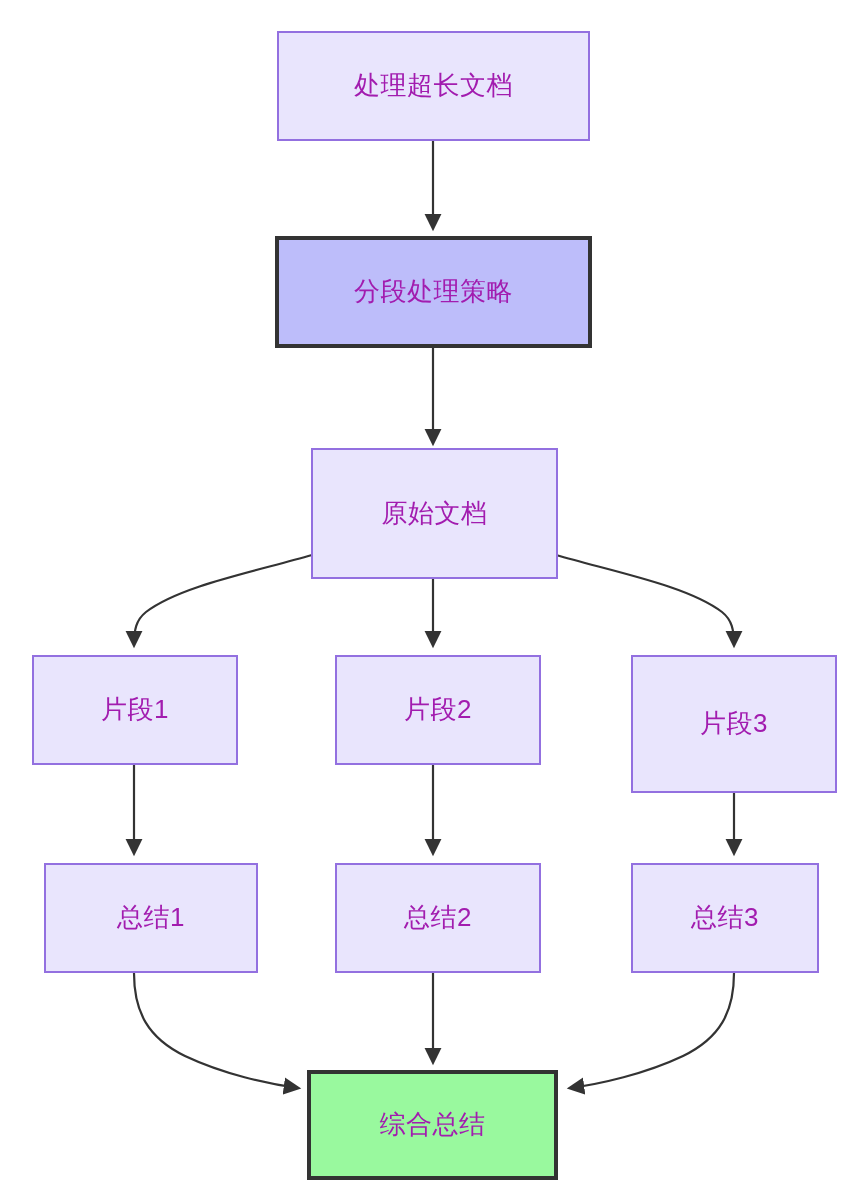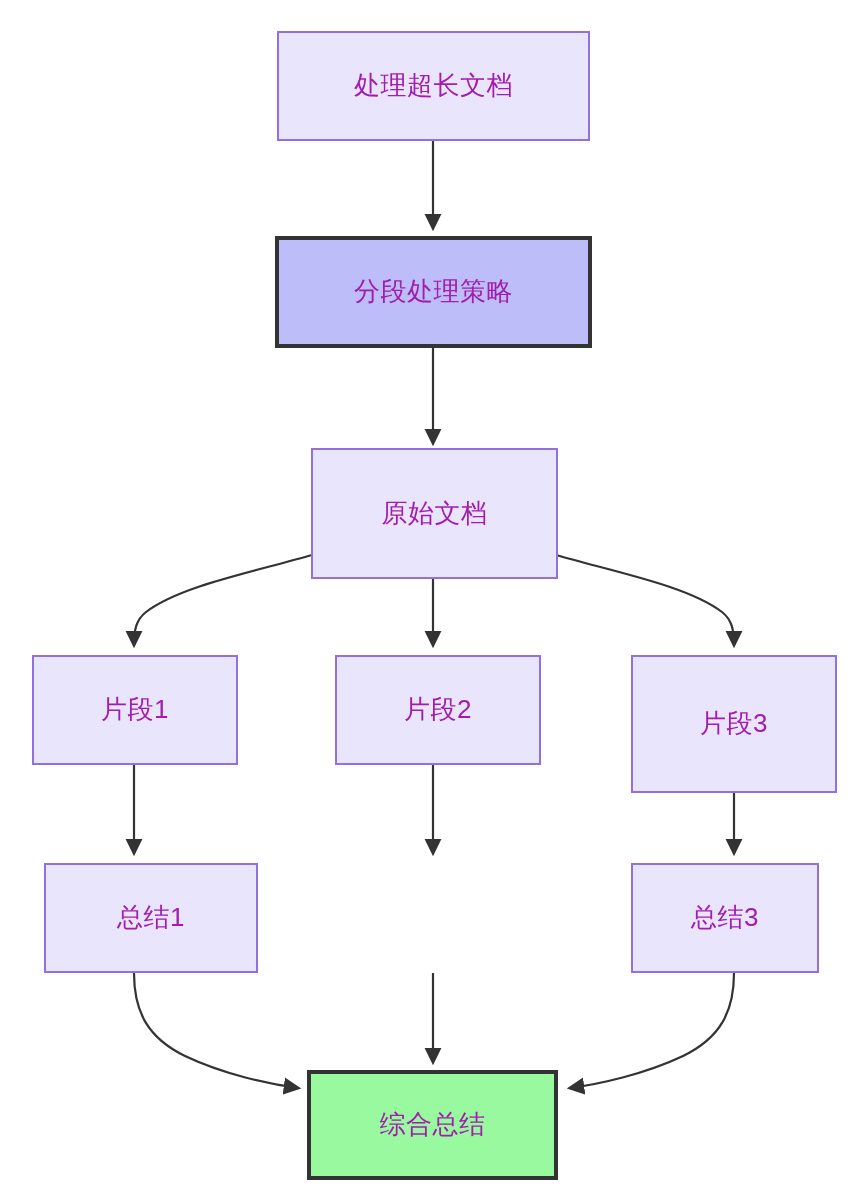--- a/index.html
+++ b/index.html
@@ -105,20 +105,23 @@
   </div>
 
   <div class="node plain" style="left:631px; top:655px; width:206px; height:138px;">
     <span class="node-label">片段3</span>
   </div>
 
   <div class="node plain" style="left:32px; top:863px; width:214px; height:110px;margin-left:12px;">
     <span class="node-label">总结1</span>
   </div>
 
+  <div class="node plain" style="left:335px; top:863px; width:206px; height:110px;">
+    <span class="node-label">总结2</span>
+  </div>
 
   <div class="node plain" style="left:631px; top:863px; width:188px; height:110px;">
     <span class="node-label">总结3</span>
   </div>
 
   <div class="node result" style="left:307px; top:1070px; width:251px; height:110px;">
     <span class="node-label">综合总结</span>
   </div>
 
 </div>

